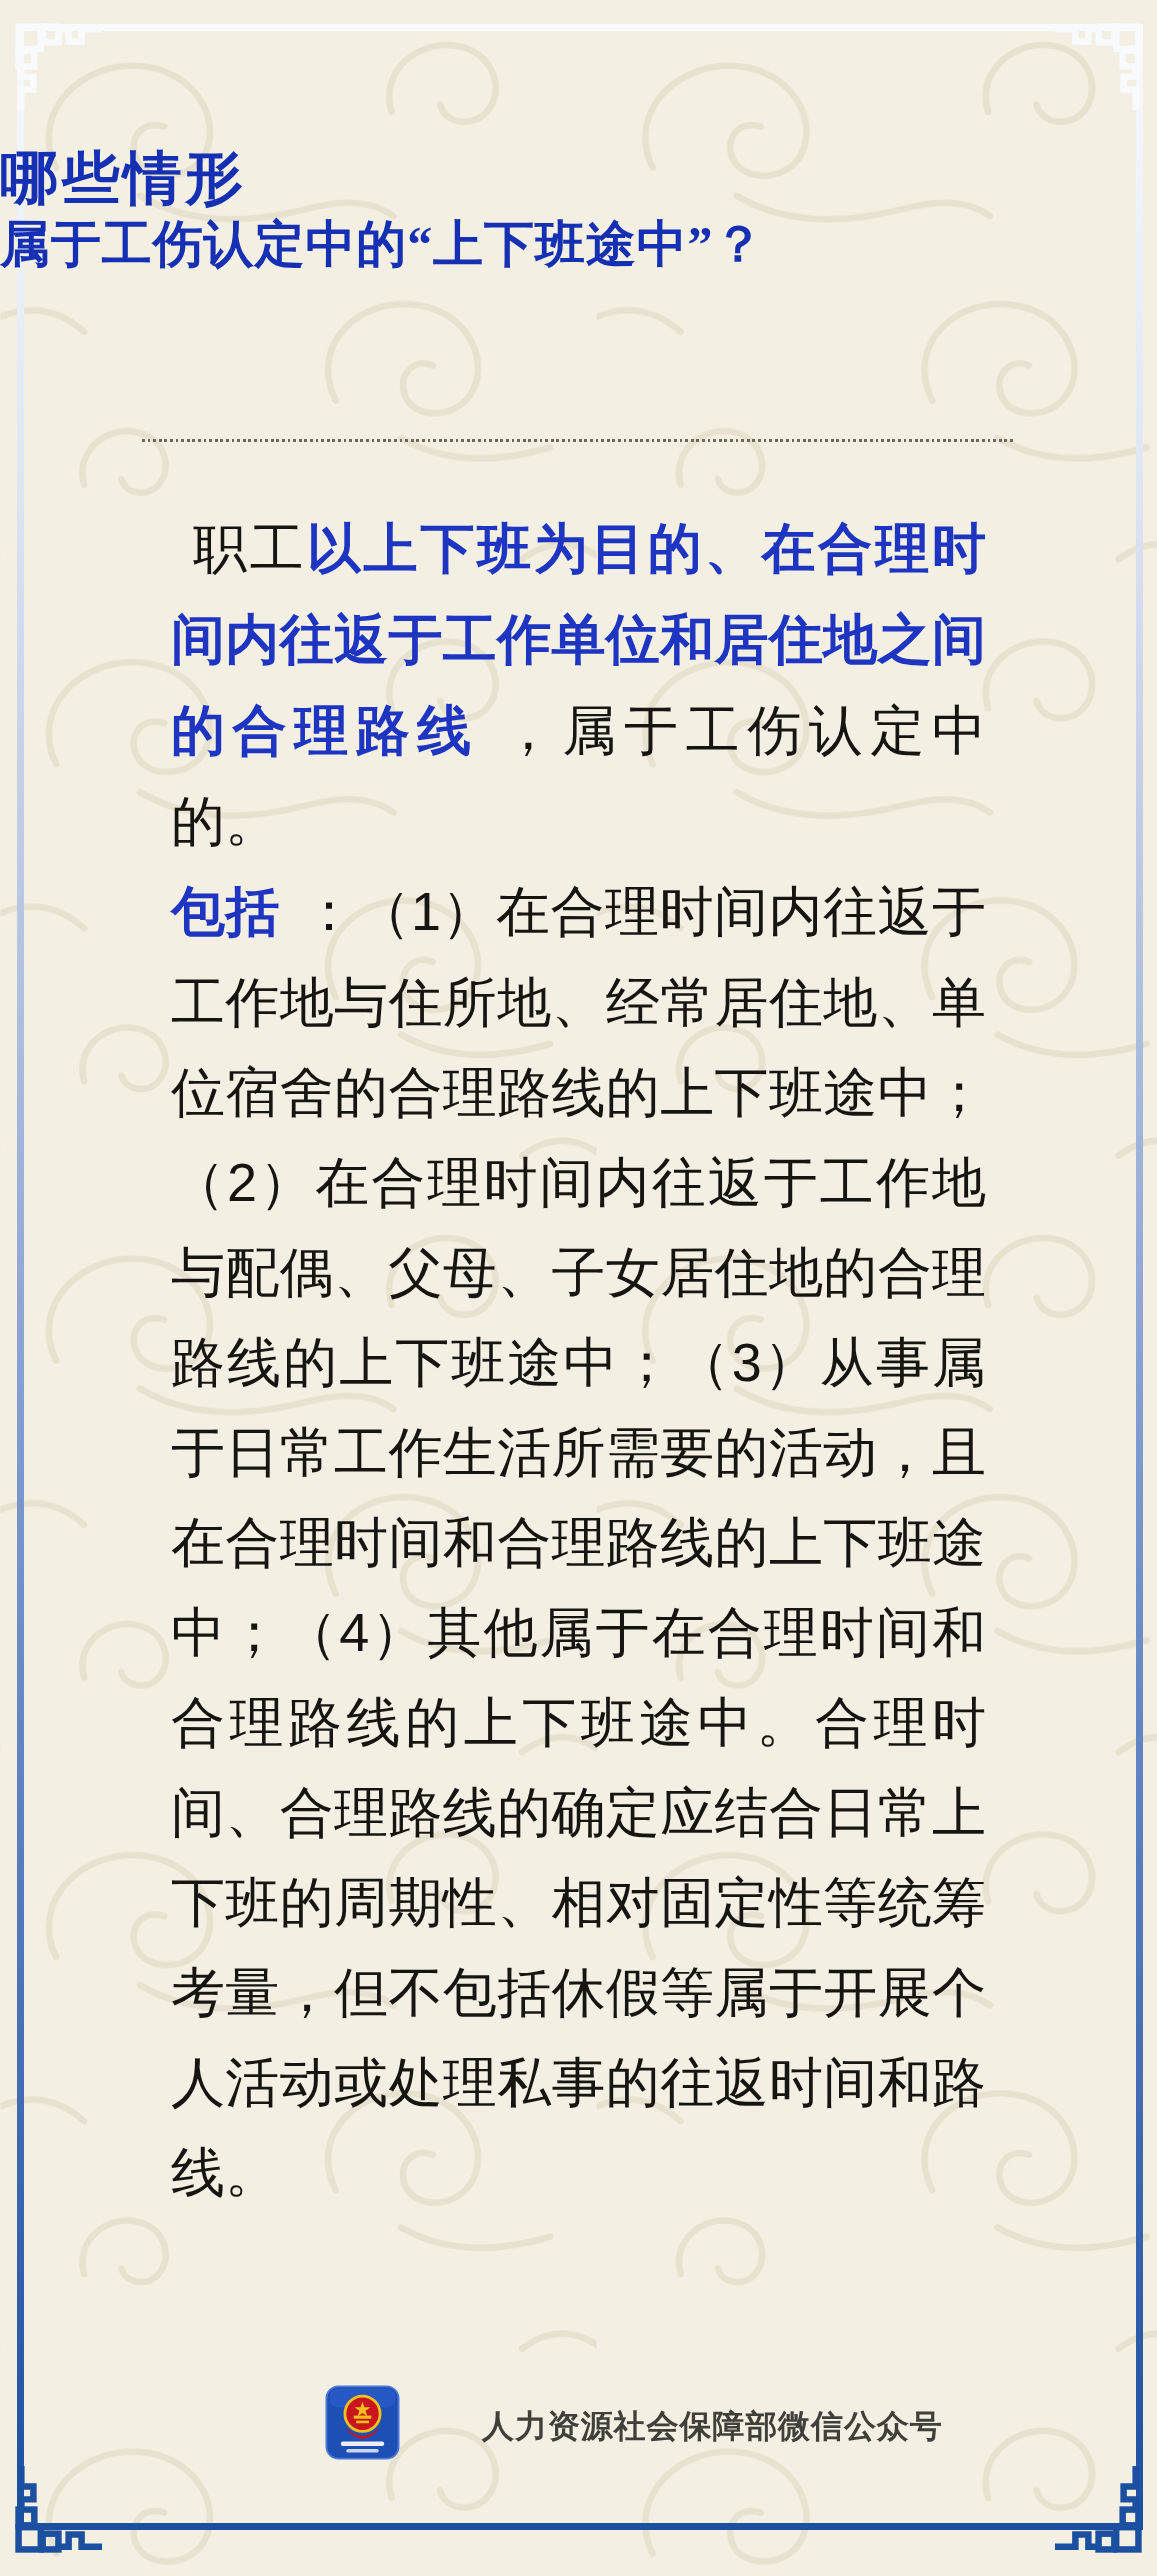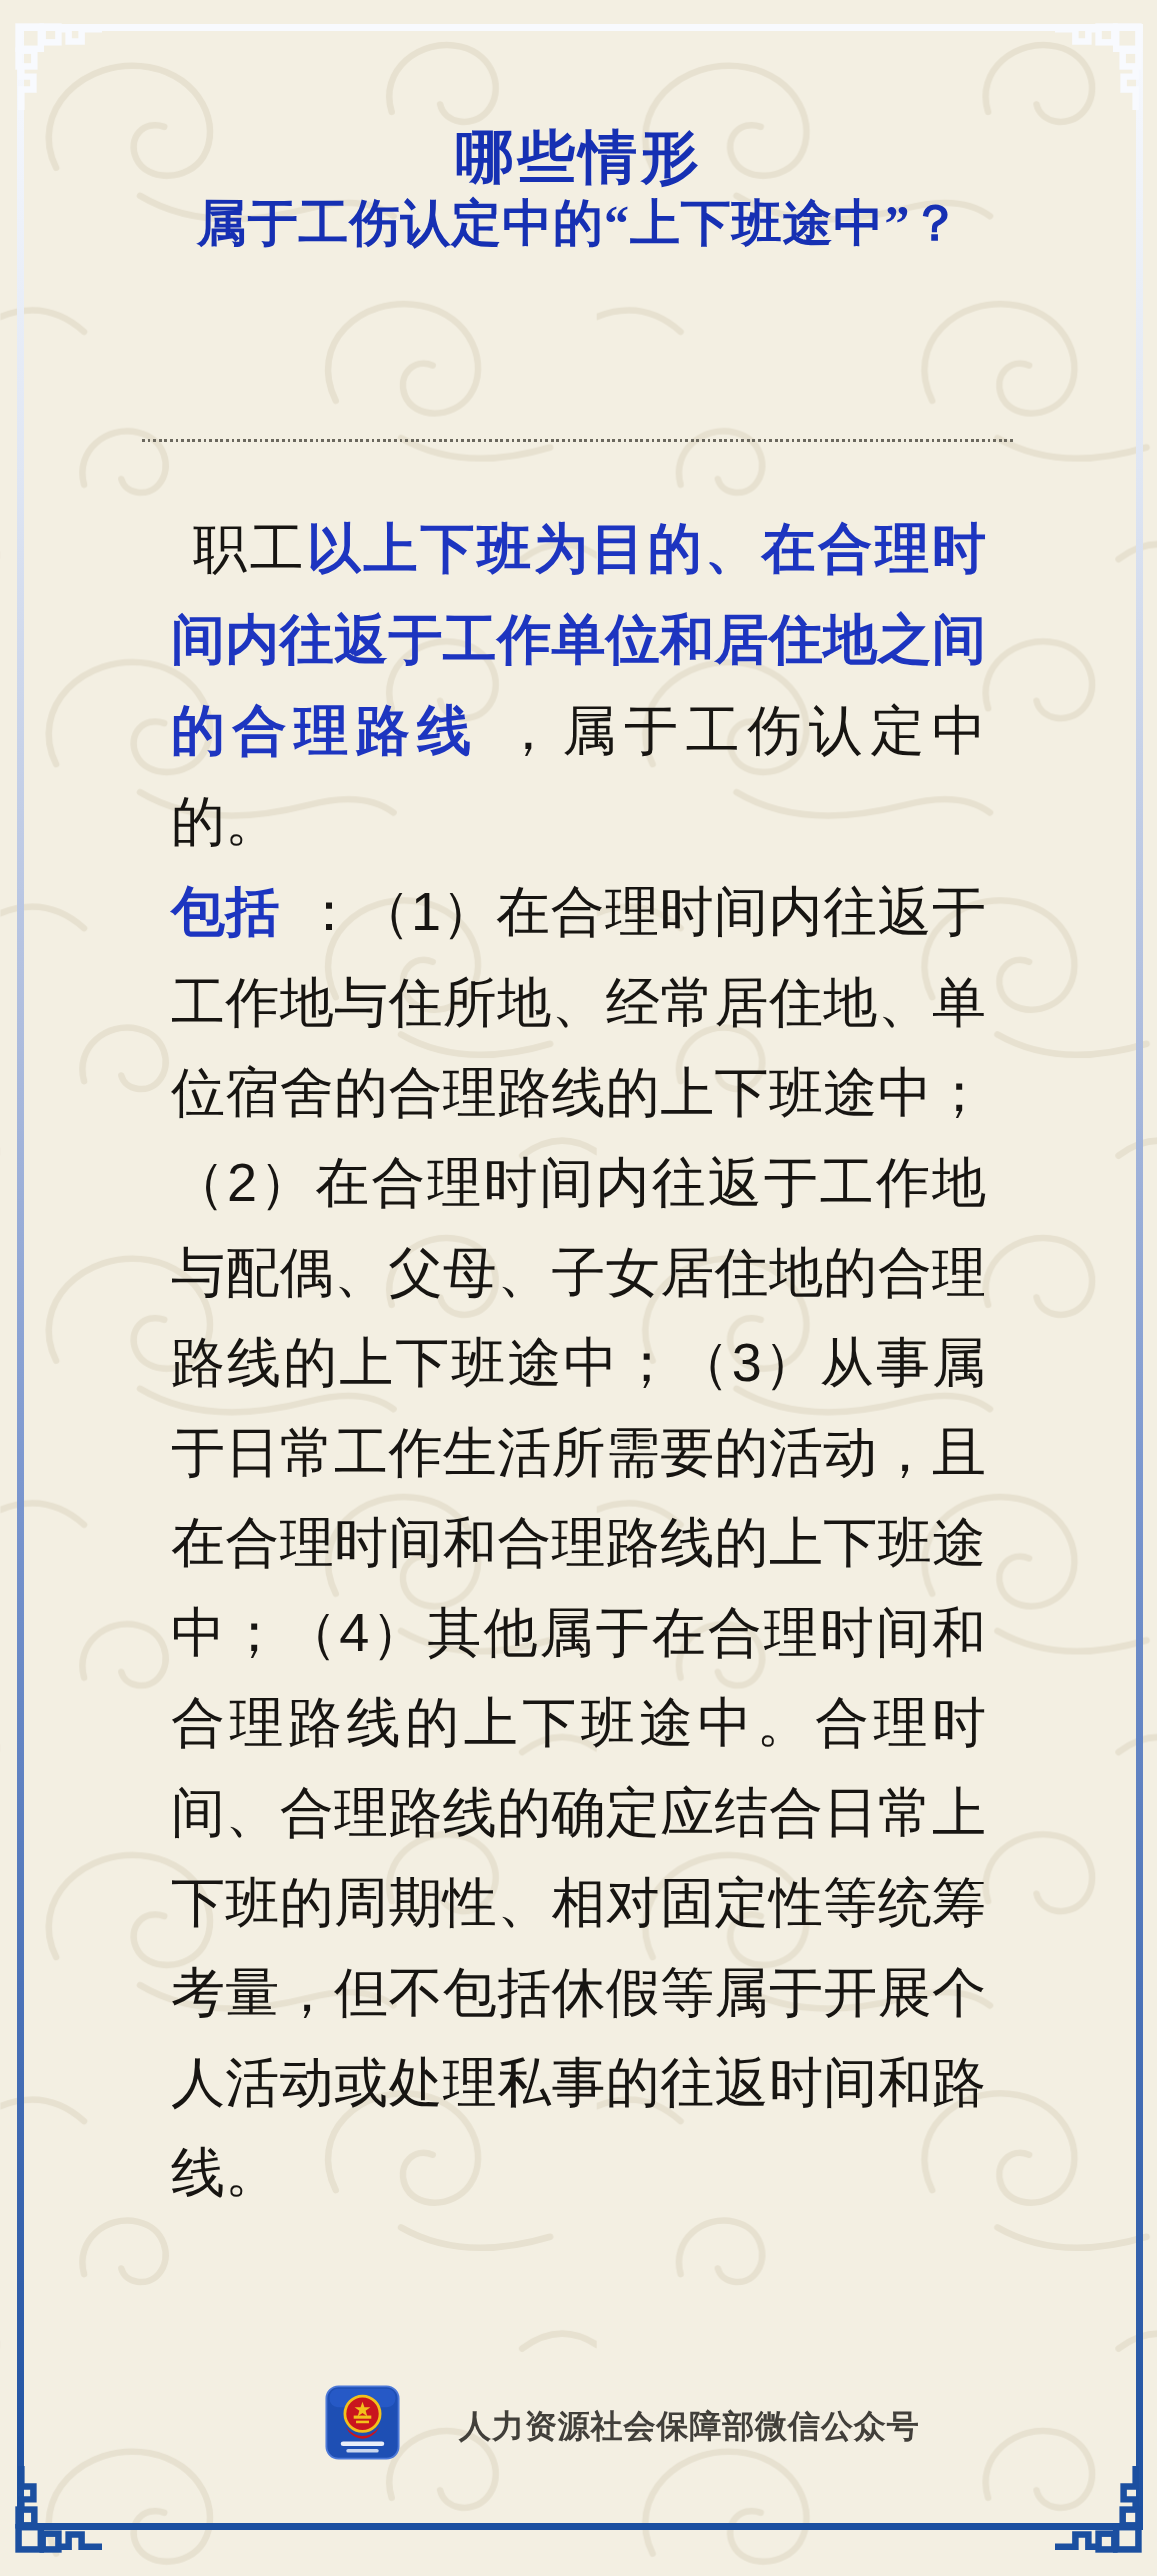--- a/index.html
+++ b/index.html
@@ -25,25 +25,26 @@
   
   .corner{position:absolute;width:89px;height:89px;}
   .corner svg{display:block;width:89px;height:89px;}
   .corner-tl{left:13px;top:20.5px;color:#f8fafe;}
   .corner-tr{left:1055px;top:20.5px;color:#f8fafe;transform:scaleX(-1);}
   .corner-bl{left:13px;top:2466px;color:#1b4fa0;transform:scaleY(-1);}
   .corner-br{left:1055px;top:2466px;color:#1b4fa0;transform:scale(-1,-1);}
   
   .title{
     position:absolute;left:0;width:100%;
-    text-align:center;
+    text-align:left;
     color:#1630b3;
     font-family:"Liberation Serif","DejaVu Serif",serif;
     font-weight:900;
     white-space:nowrap;
+    margin-top:21px;
   }
   .title-line1{top:119px;font-size:58px;letter-spacing:3.7px;}
   .title-line2{top:190px;font-size:50px;letter-spacing:0.9px;}
   
   .divider{
     position:absolute;left:142px;top:439px;width:871px;height:2.8px;
     background:repeating-linear-gradient(90deg,#6b685e 0 2.8px,rgba(0,0,0,0) 2.8px 5.6px);
   }
   
   .article{
@@ -55,21 +56,21 @@
   .article p{margin:0;padding:0;}
   .run.normal{color:#171512;font-weight:400;margin-left:22px;}
   .run.em{
     color:#1d35c0;font-weight:700;
     font-family:"Liberation Serif","DejaVu Serif",serif;
   }
   
   .footer-logo{position:absolute;left:325px;top:2385px;width:75px;height:75px;}
   .footer-logo svg{display:block;width:75px;height:75px;}
   .footer-label{
-    position:absolute;left:459px;top:2405px;
+    position:absolute;left:482px;top:2405px;
     font-size:32px;font-weight:600;color:#413f3a;
     letter-spacing:0.9px;white-space:nowrap;
   }
 </style>
 </head>
 <body>
 
 <div id="poster">
 
   <svg id="cloud-layer" xmlns="http://www.w3.org/2000/svg" width="1158" height="2576" viewBox="0 0 1242 2764">

